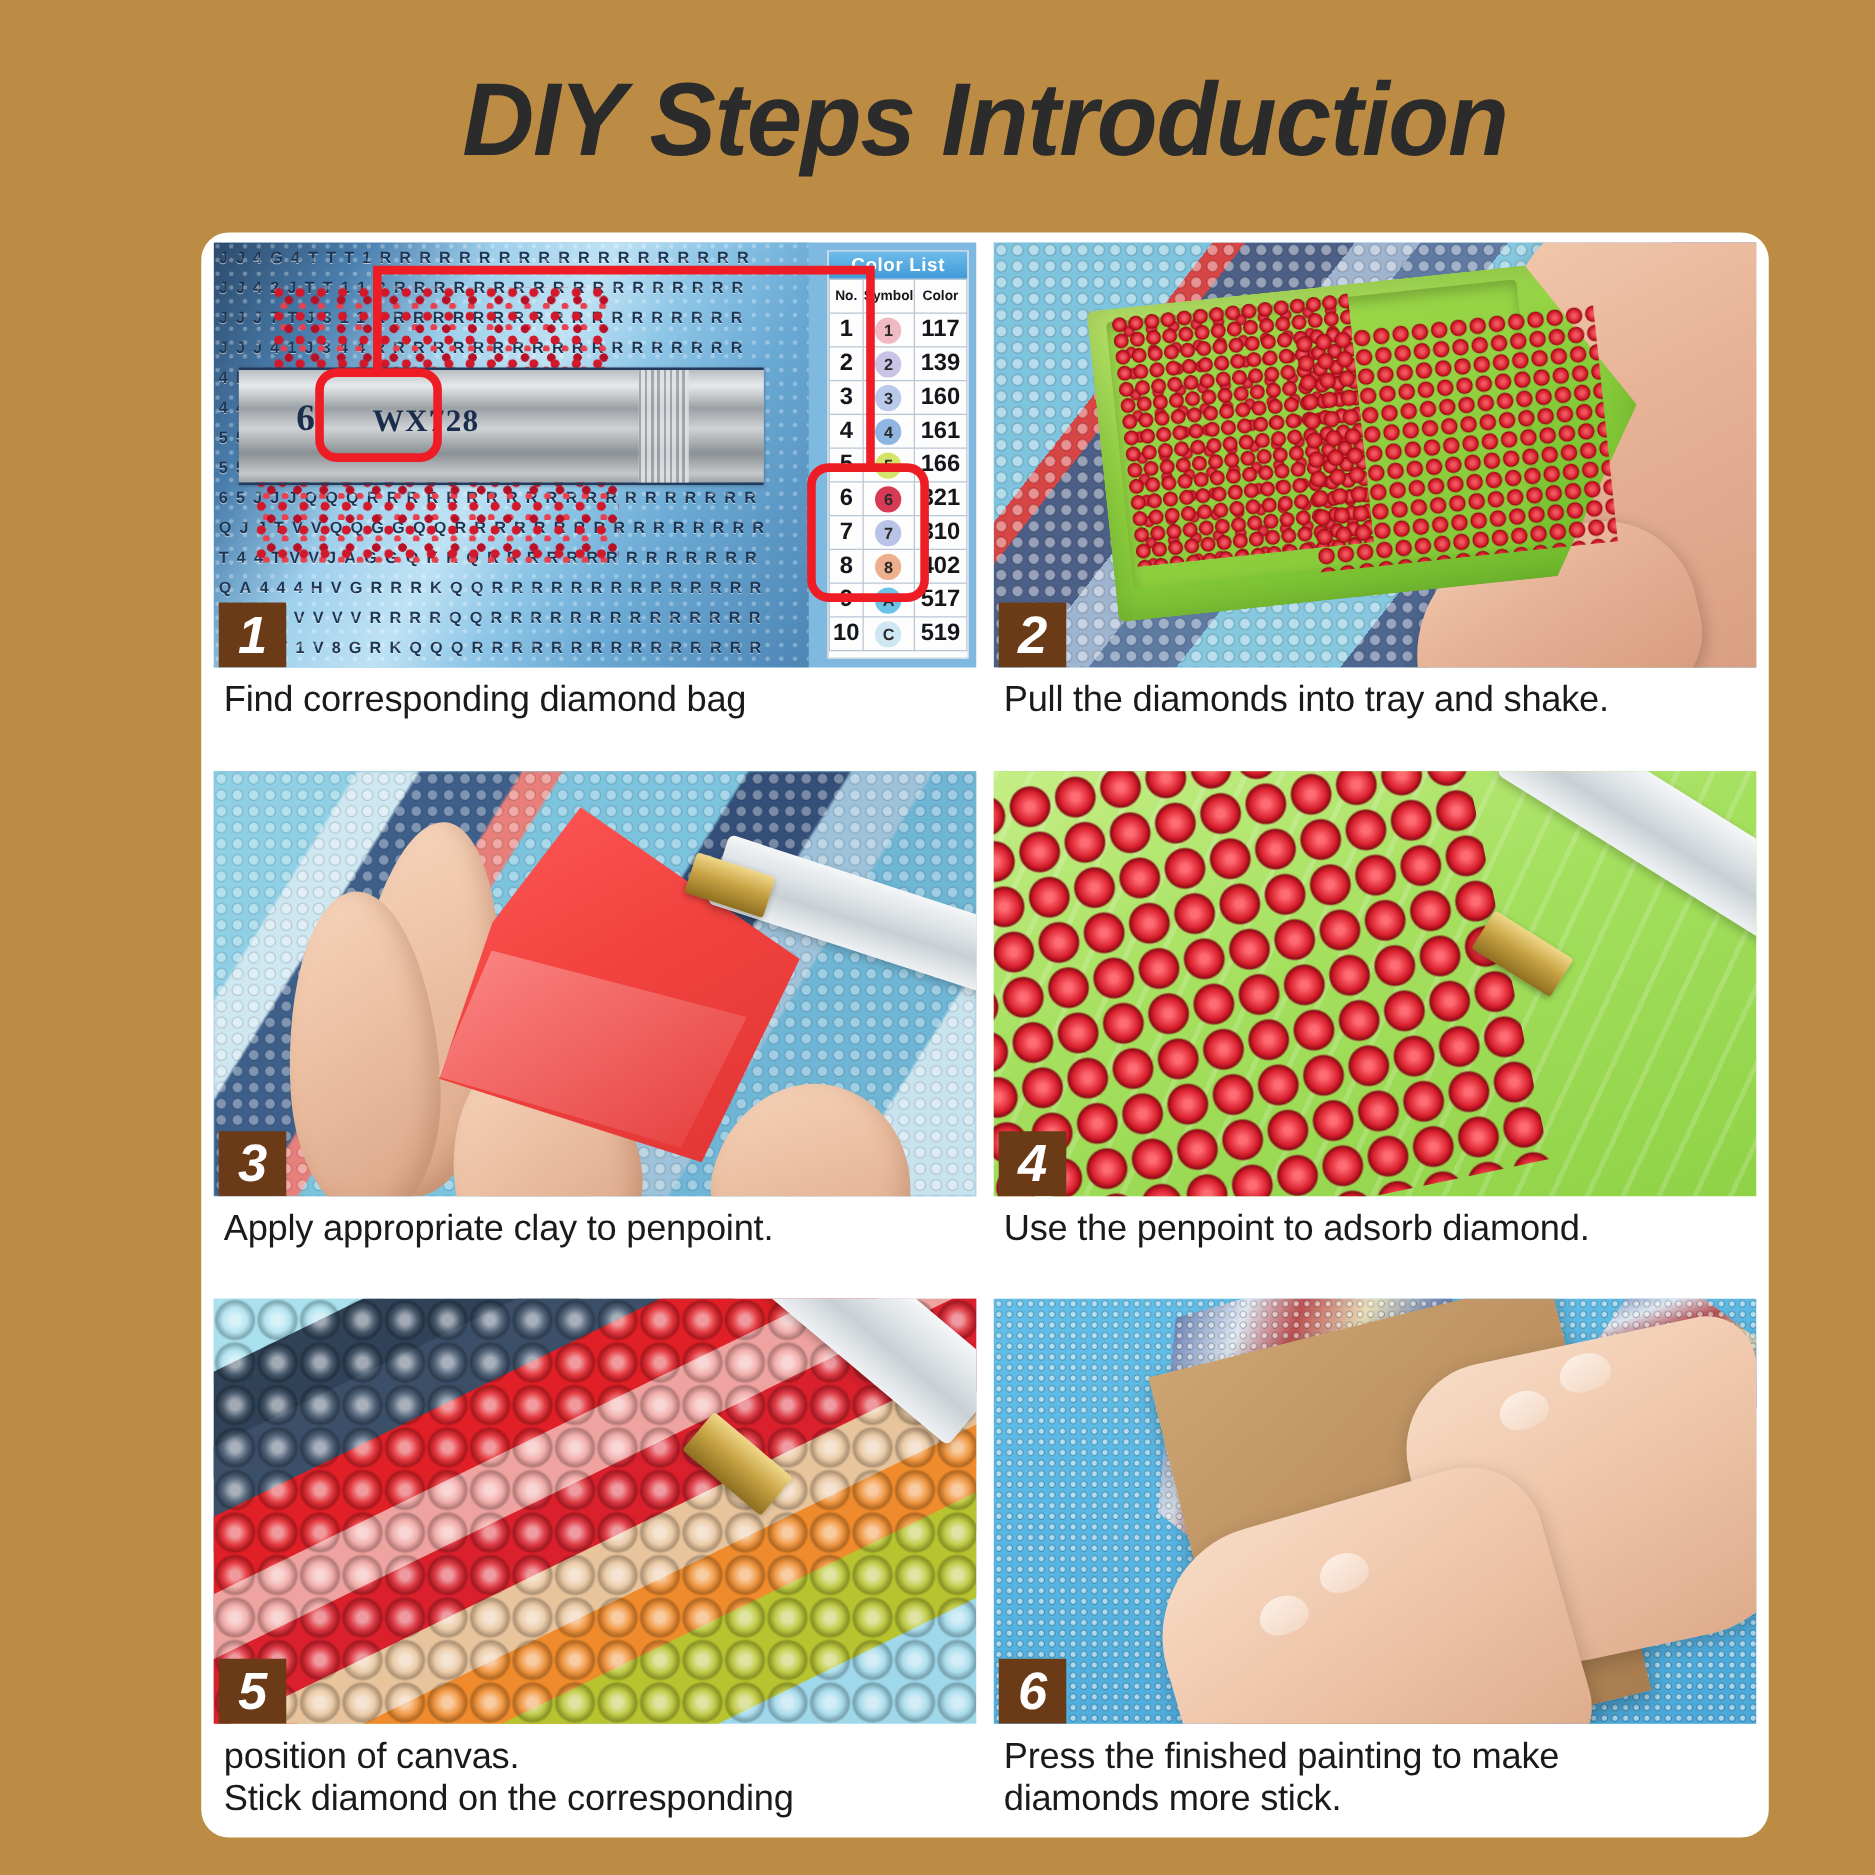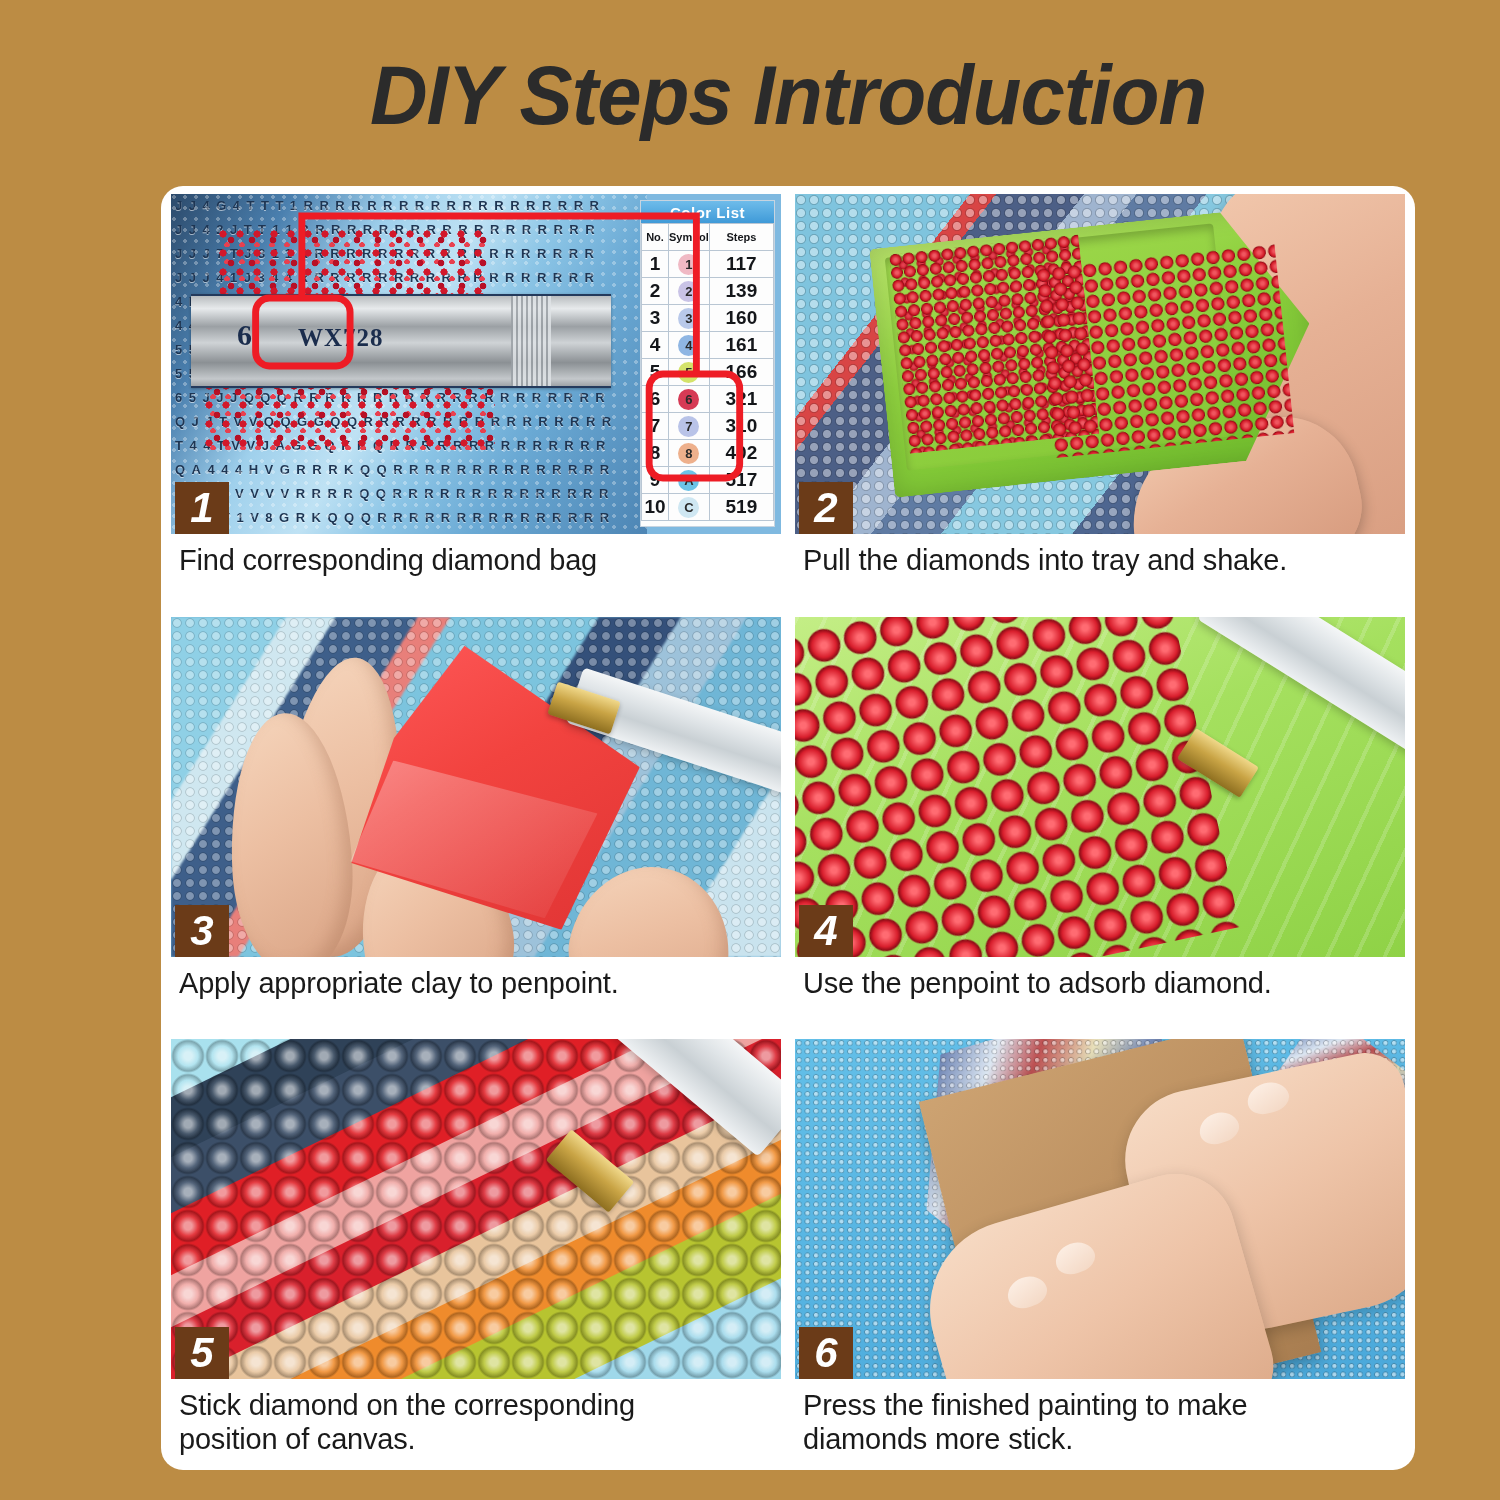--- a/index.html
+++ b/index.html
@@ -112,21 +112,21 @@
   }
   .bagzip{
     position:absolute;top:0;height:100%;width:40px;
     background:repeating-linear-gradient(90deg,#9aa0a5 0 2px,#dfe3e6 2px 5px);
     opacity:.85;
   }
 
   
   .clist{
     position:absolute;right:6px;top:6px;
-    width:135px;height:327px;
+    width:113px;height:327px;
     background:#fdfdfd;
     border:1px solid #c7d4e0;
     box-sizing:border-box;
     font-family:"Liberation Sans", sans-serif;
     overflow:hidden;
   }
   .clist-title{
     height:22px;width:100%;
     background:linear-gradient(180deg,#6fbcea,#3f9ad8);
     color:#ffffff;font-size:15px;font-weight:bold;
@@ -369,21 +369,21 @@
           <div class="bagtxt" style="left:66px;top:124px;">6</div>
           <div class="bagtxt" style="left:127px;top:130px;font-size:25px;letter-spacing:1px;">WX728</div>
 
           <div class="clist">
             <div class="clist-title">Color List</div>
             <table class="ctable">
               <thead>
                   <tr id="clist-head">
                     <th class="c-no">No.</th>
                     <th class="c-sym">Symbol</th>
-                    <th class="c-col">Steps</th>
+                    <th class="c-col">Color</th>
                   </tr>
                 </thead>
               <tbody id="clist-body">
                   <tr>
                     <td class="c-no">1</td>
                     <td class="c-sym sym"><span class="chip" style="background: rgb(240, 185, 196);">1</span></td>
                     <td class="c-col">117</td>
                   </tr>
                   <tr>
                     <td class="c-no">2</td>
@@ -527,22 +527,22 @@
             <div class="band" style="top:516px;background:#b7c430;transform:rotate(-26deg);"></div>
             <div class="gemtex"></div>
           </div>
 
           <div class="pen" style="right:-30px;top:-28px;width:250px;height:74px;transform:rotate(40deg);"></div>
           <div class="pentip" style="right:150px;top:112px;width:82px;height:40px;transform:rotate(40deg);"></div>
 
           <div class="badge">5</div>
         </div>
         <div class="cap">
+          <div>position of canvas.</div>
           <div>Stick diamond on the corresponding</div>
-          <div>position of canvas.</div>
         </div>
       </div>
 
       <div class="cell">
         <div class="photo p6">
           <div class="bluecanvas"></div>
           <div class="figure" style="left:120px;top:-34px;width:300px;height:290px;transform:rotate(-30deg);
                       clip-path:polygon(30% 0,100% 18%,86% 78%,22% 100%,0 44%);"></div>
           <div class="figure" style="right:-20px;top:-20px;width:160px;height:150px;transform:rotate(18deg);
                       clip-path:polygon(20% 0,100% 30%,80% 100%,0 70%);"></div>

